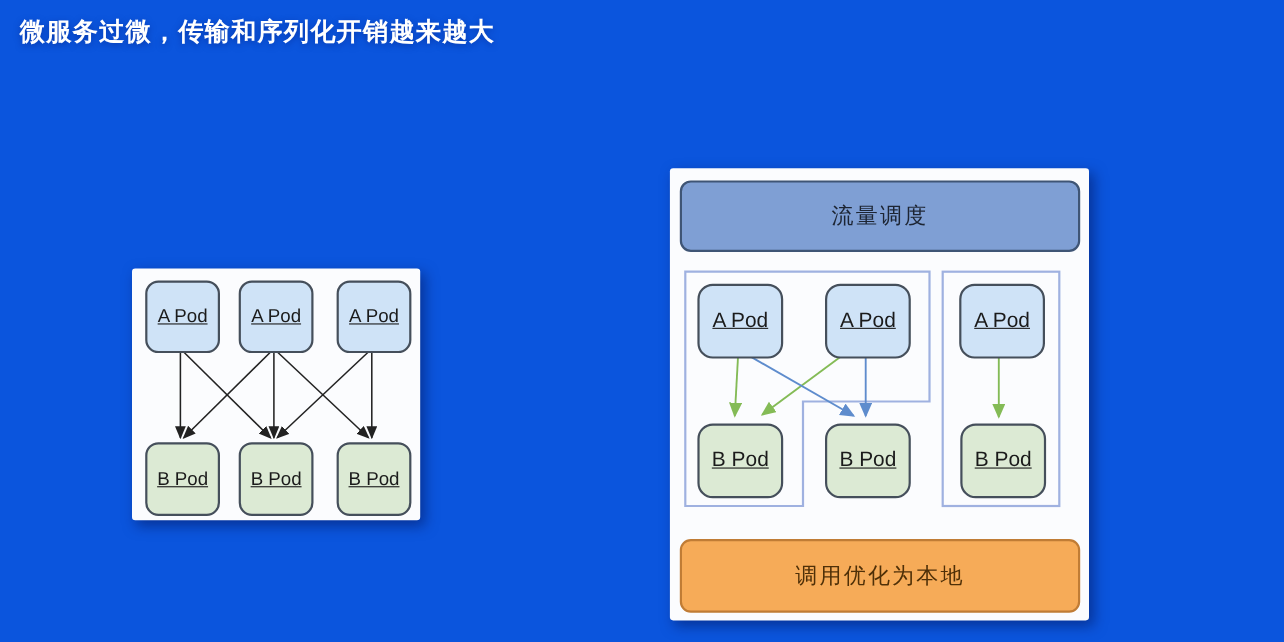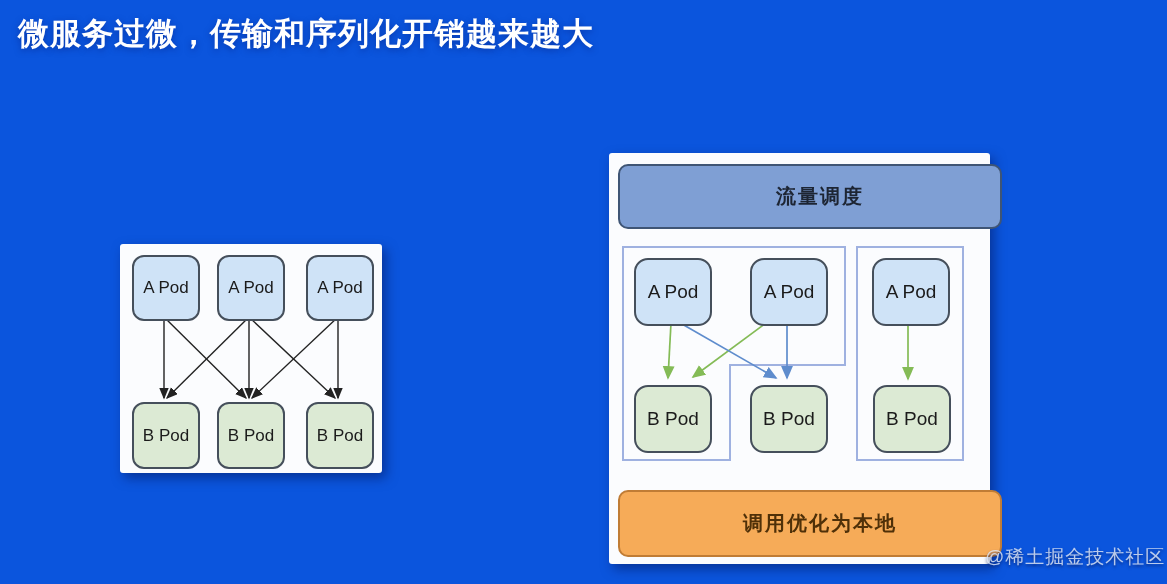--- a/index.html
+++ b/index.html
@@ -1,38 +1,38 @@
 <!DOCTYPE html>
 <html><head>
 <meta charset="utf-8">
 <style>
   html,body{margin:0;padding:0;}
   body{width:1167px;height:584px;overflow:hidden;
        font-family:"Liberation Sans","DejaVu Sans",sans-serif;}
   .slide{position:absolute;inset:0;width:1167px;height:584px;background:#0b55dd;overflow:hidden;}
-  .title{position:absolute;left:18px;color:#ffffff;font-weight:700;font-size:31px;
+  .title{position:absolute;left:18px;color:#ffffff;font-weight:700;font-size:23px;
          letter-spacing:1px;white-space:nowrap;
          text-shadow:0 2px 6px rgba(6,38,140,0.6);}
   .title.l1{top:13px;}
   .title.l2{top:73px;}
   .panel{position:absolute;background:#fbfcfe;border-radius:3px;
          box-shadow:4px 5px 12px rgba(4,24,95,0.55);}
   .panel.left{left:120px;top:244px;width:262px;height:229px;}
   .panel.right{left:609px;top:153px;width:381px;height:411px;}
   .pod{position:absolute;display:flex;align-items:center;justify-content:center;
-       border:2px solid #454f5b;border-radius:12px;color:#1b1b1b;}
+       border:2px solid #454f5b;border-radius:12px;color:#1b1b1b;text-decoration:underline;}
   .pod.a{background:#cfe3f7;}
   .pod.b{background:#dcead4;}
   .panel.left .pod{width:64px;height:62px;font-size:17px;}
   .panel.left .pod.a{top:11px;}
   .panel.left .pod.b{top:158px;height:63px;}
   .panel.right .pod{width:74px;height:64px;font-size:19px;border-radius:14px;}
   .arrows{position:absolute;inset:0;width:100%;height:100%;}
   .bar{position:absolute;left:9px;width:360px;display:flex;align-items:center;justify-content:center;
-       font-weight:700;font-size:20px;letter-spacing:2px;border-radius:10px;padding-left:20px;}
+       font-weight:400;font-size:20px;letter-spacing:2px;border-radius:10px;}
   .bar.traffic{top:11px;height:61px;background:#7f9fd4;border:2px solid #3f5575;color:#1d2533;}
   .bar.resource{top:337px;height:63px;background:#f6ab58;border:2px solid #c07c35;color:#4f3008;}
   .watermark{position:absolute;left:985px;top:544px;font-size:19px;color:rgba(225,232,245,0.82);
              letter-spacing:1px;white-space:nowrap;text-shadow:0 2px 3px rgba(8,28,95,0.7);}
 </style>
 </head>
 <body>
 
 <div class="slide">
 
@@ -113,14 +113,13 @@
       </div>
     <div class="pod b" style="left:264px;top:232px">
         <span>B Pod</span>
       </div>
 
     <div class="bar resource">
       <span>调用优化为本地</span>
     </div>
   </div>
 
-  <div class="watermark">@稀土掘金技术社区</div>
 </div>
 
 </body></html>

